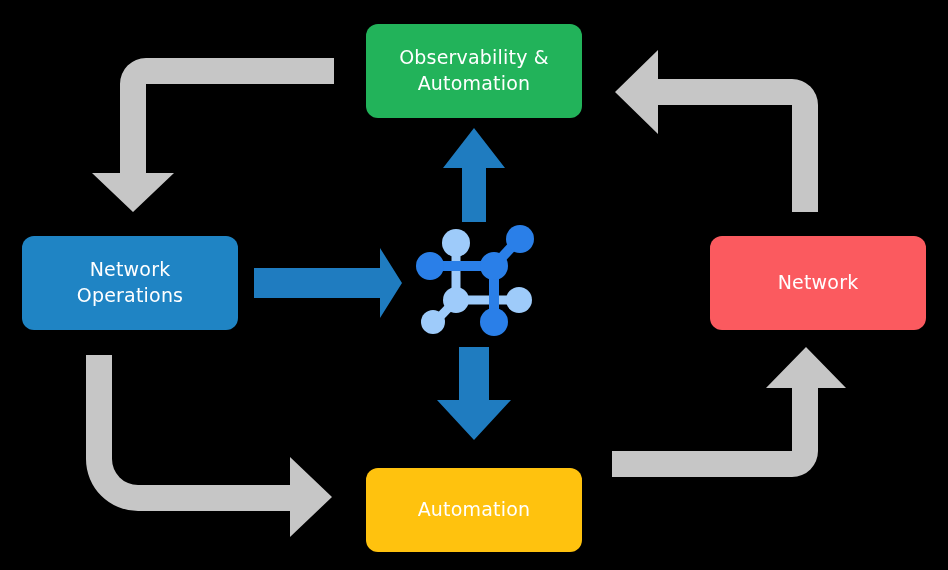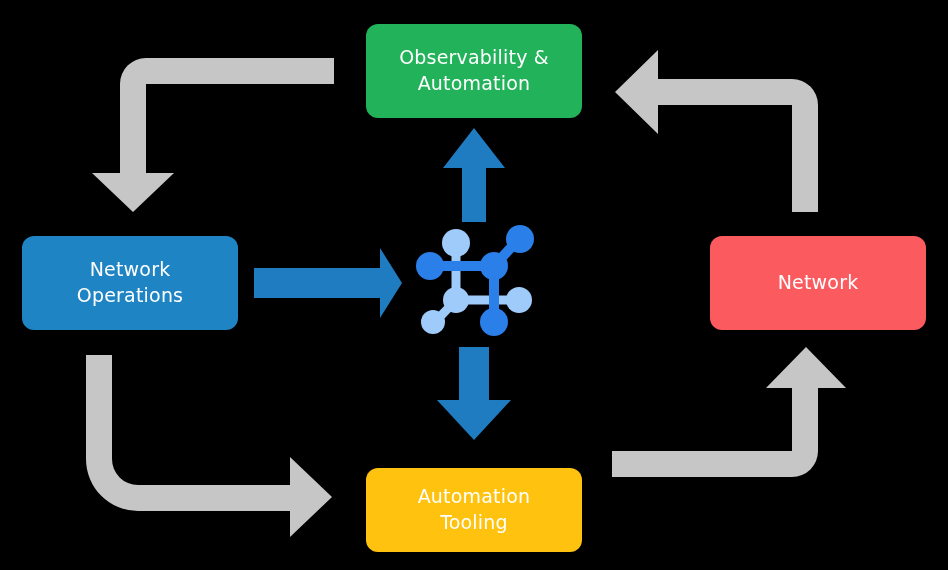--- a/index.html
+++ b/index.html
@@ -126,18 +126,17 @@
 
     <div class="node-box" id="box-network-infrastructure" style="background:#fb5a5f">
       <div>
         <span class="label-line">Network</span>
       </div>
     </div>
 
     <div class="node-box" id="box-automation-tooling" style="background:#ffc20e">
       <div>
         <span class="label-line">Automation</span>
-        <span class="label-line">Tooling</span>
       </div>
     </div>
   </div>
 
 </div>
 
 </body></html>

